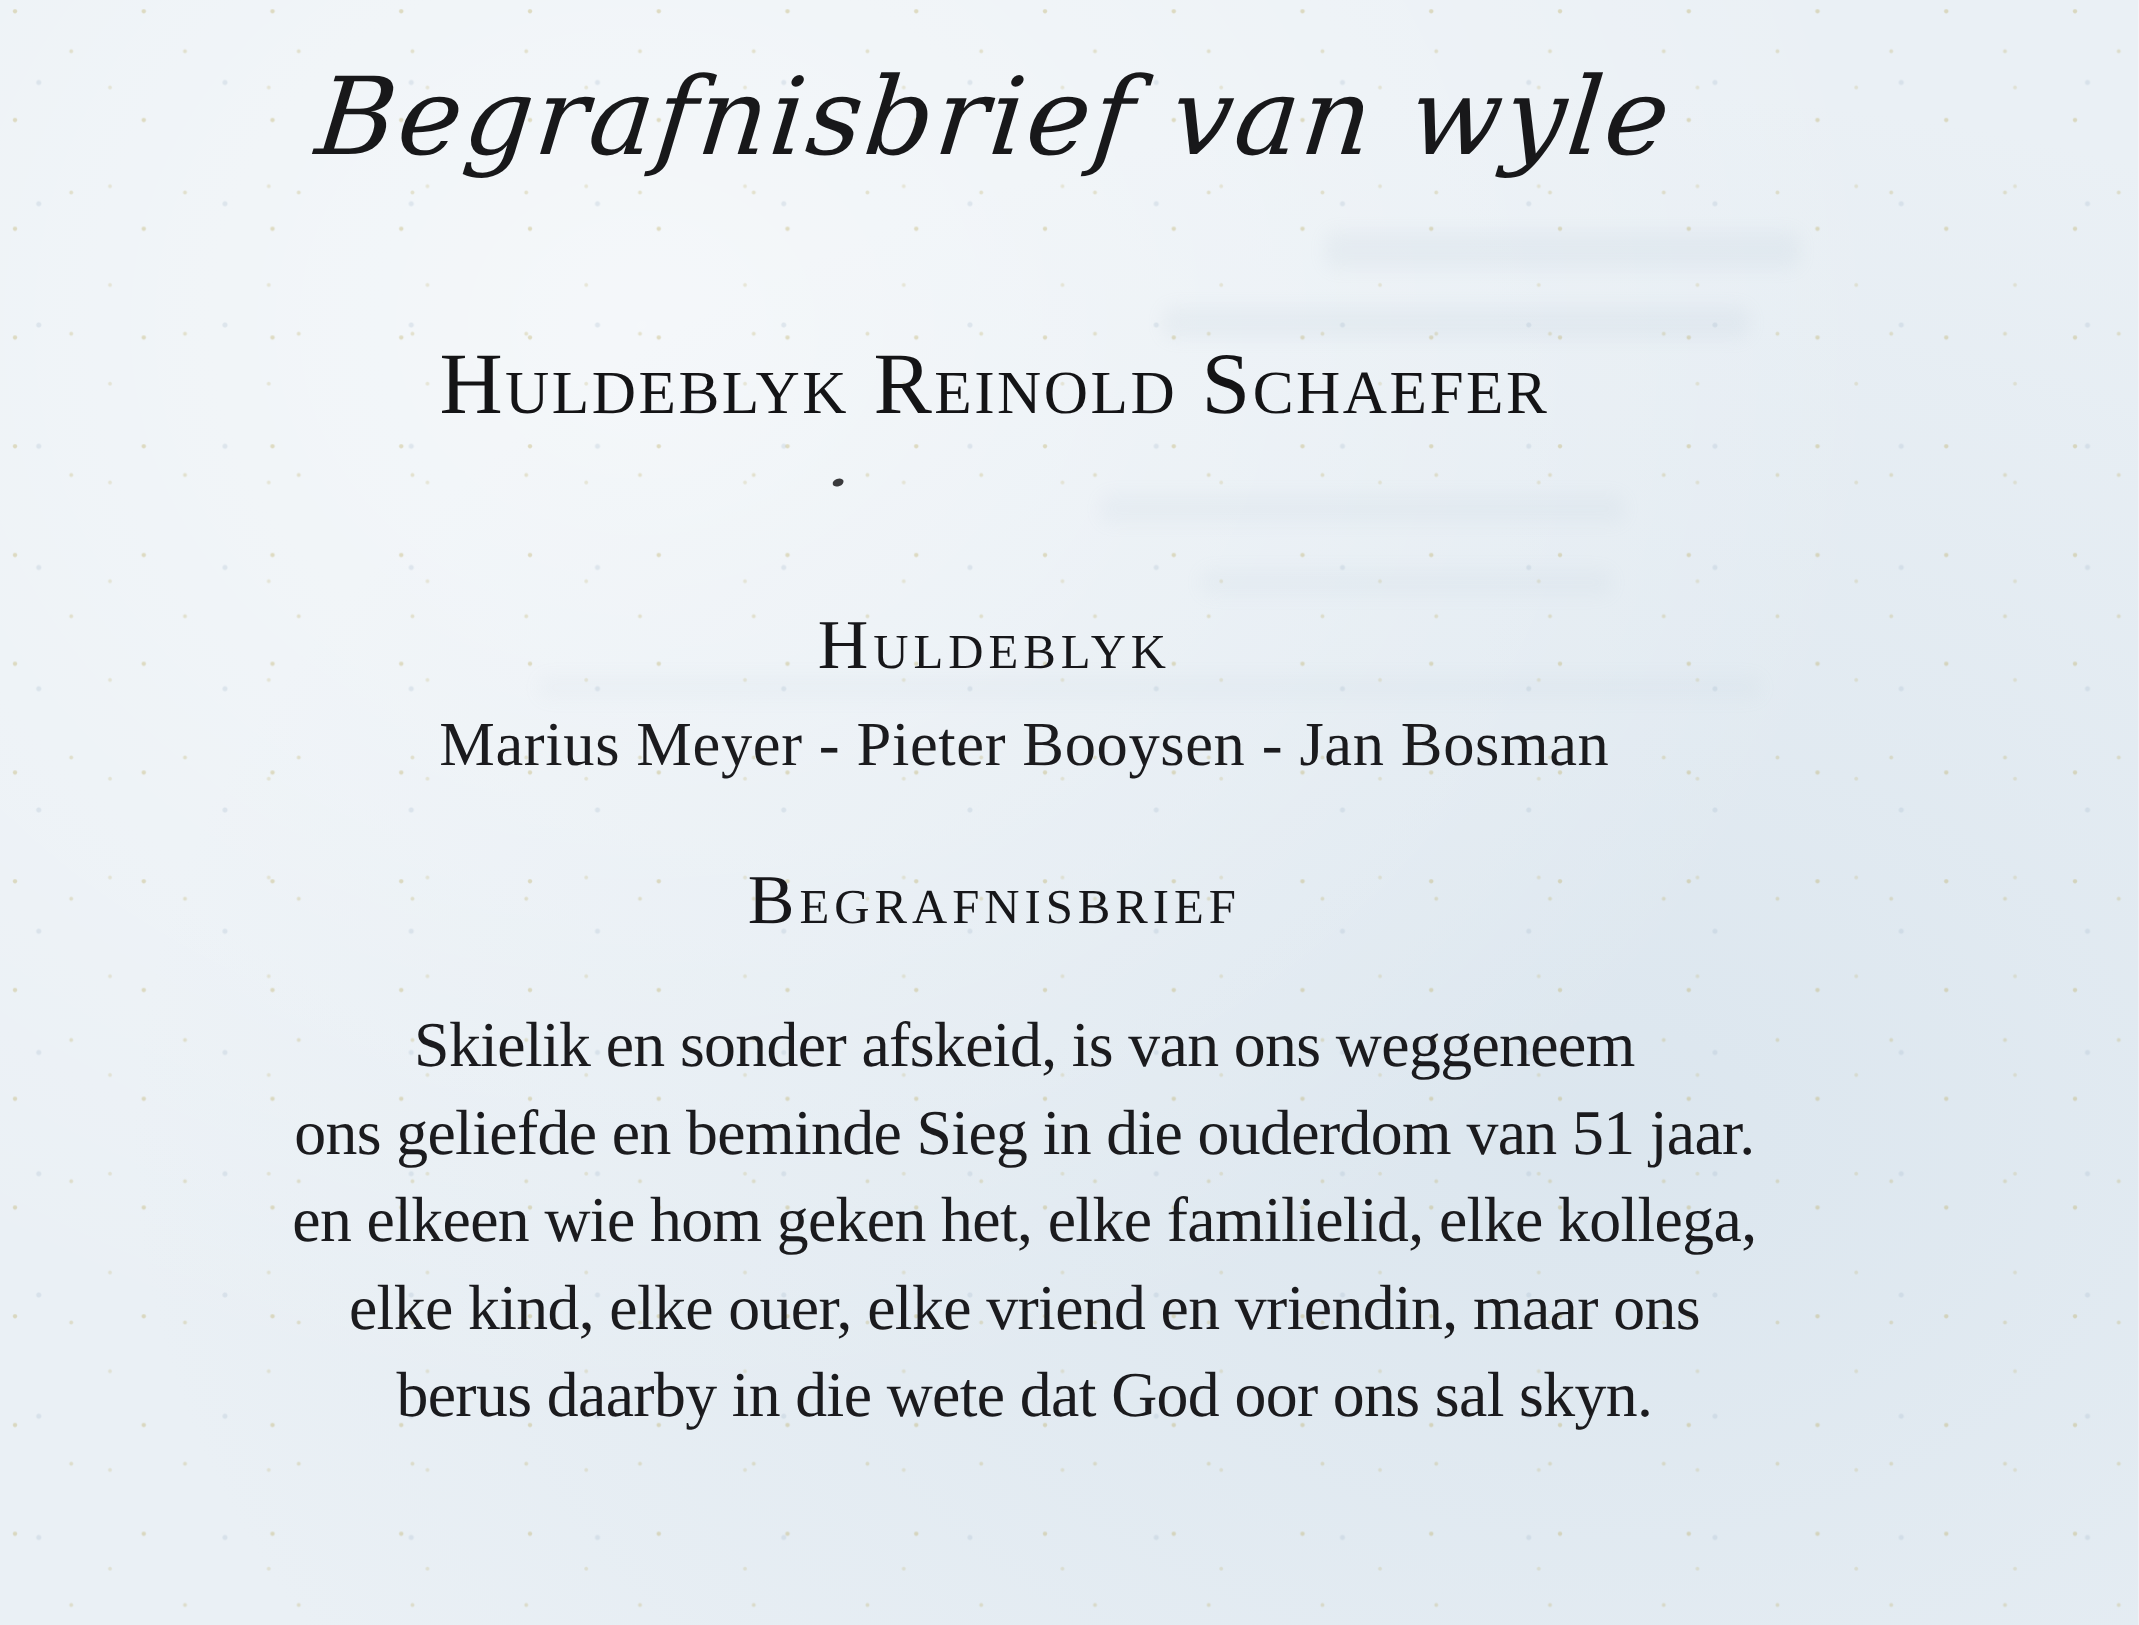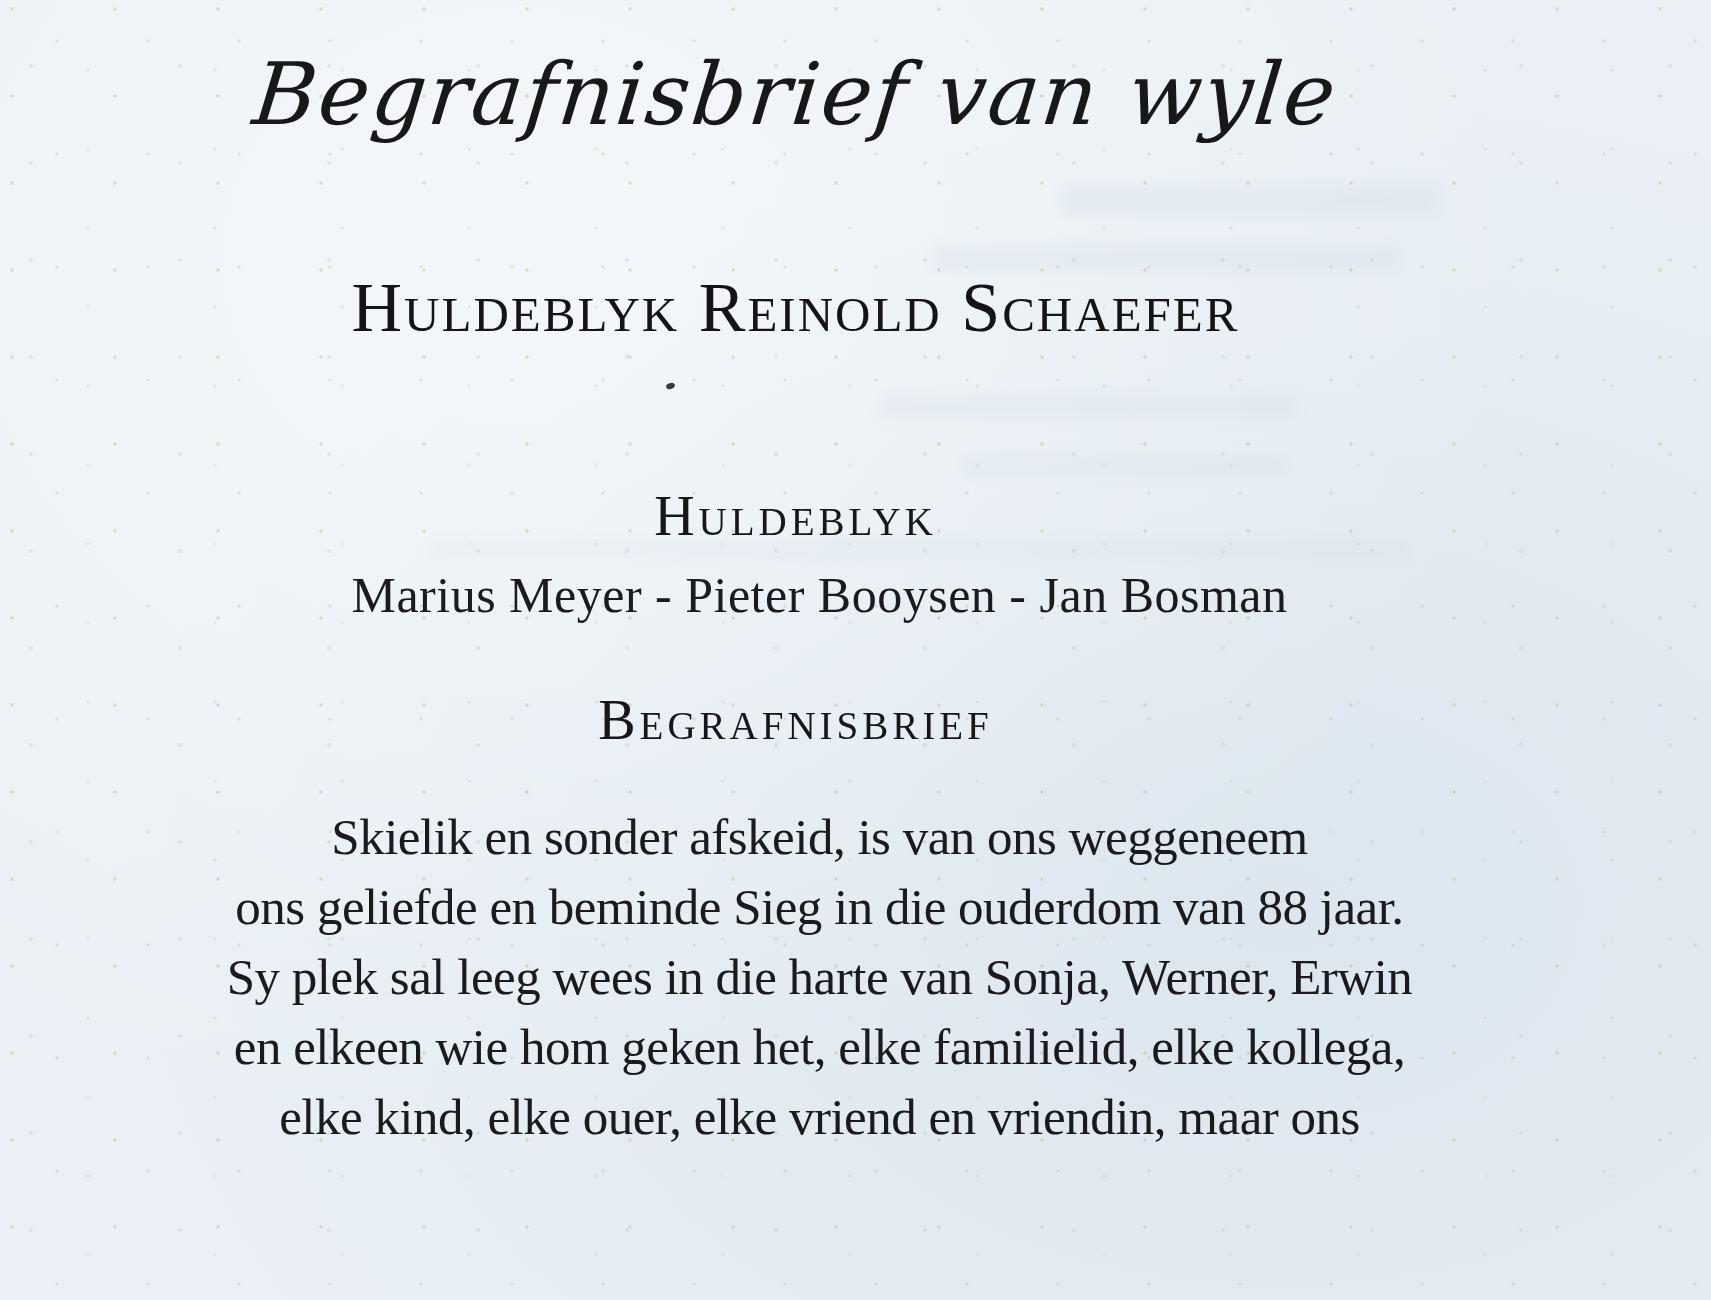--- a/index.html
+++ b/index.html
@@ -113,19 +113,19 @@
   <div class="speck-artifact"></div>
 
   <div class="band section-heading heading-huldeblyk">Huldeblyk</div>
 
   <div class="band names-line">Marius Meyer - Pieter Booysen - Jan Bosman</div>
 
   <div class="band section-heading heading-begrafnisbrief">Begrafnisbrief</div>
 
   <div class="band tribute">
     <div class="line">Skielik en sonder afskeid, is van ons weggeneem</div>
-    <div class="line">ons geliefde en beminde Sieg in die ouderdom van 88 jaar.</div>
-    <div class="line">Sy plek sal leeg wees in die harte van Sonja, Werner, Erwin</div>
+    <div class="line">ons geliefde en beminde Sieg in die ouderdom van 51 jaar.</div>
     <div class="line">en elkeen wie hom geken het, elke familielid, elke kollega,</div>
     <div class="line">elke kind, elke ouer, elke vriend en vriendin, maar ons</div>
+    <div class="line">berus daarby in die wete dat God oor ons sal skyn.</div>
   </div>
 
 </div>
 
 </body></html>

